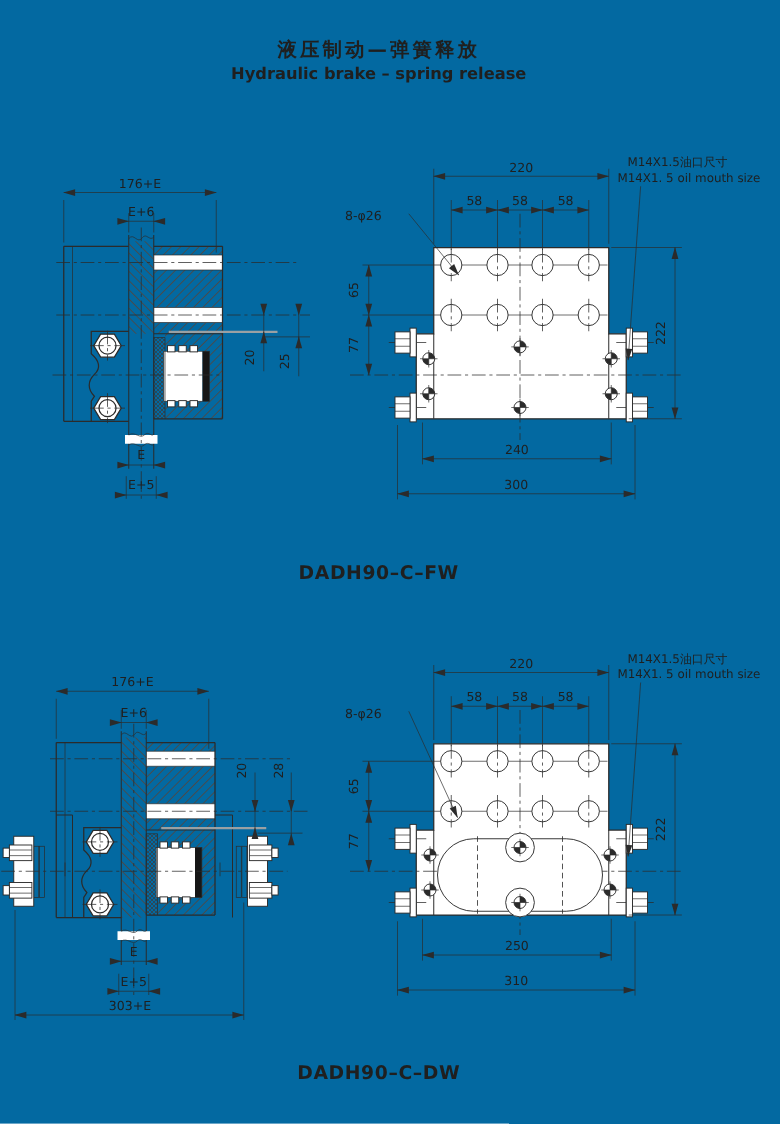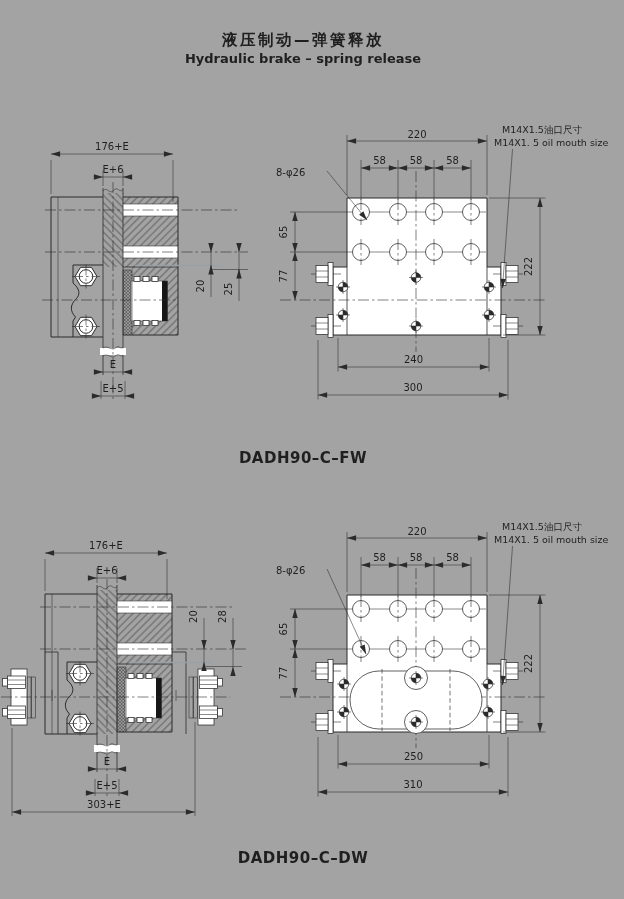--- a/index.html
+++ b/index.html
@@ -1,16 +1,16 @@
 <!DOCTYPE html>
 <html><head>
 <meta charset="utf-8">
 <style>
   html,body{margin:0;padding:0;background:#fff}
-  #page{width:624px;height:899px;background:#a3a3a3;position:relative;overflow:hidden}
+  #page{width:624px;height:899px;background:#0369a1;position:relative;overflow:hidden}
   svg text{font-family:"DejaVu Sans","Liberation Sans",sans-serif;fill:#1f1f1f;font-size:10px}
   .t9{font-size:9.5px}
   .cap{font-size:15px;font-weight:700;letter-spacing:.5px}
   .hz{font-size:15.5px;font-weight:700;letter-spacing:2.5px}
   .he{font-size:13px;font-weight:700}
   .ol{fill:none;stroke:#2b2b2b;stroke-width:1}
   .ol08{fill:none;stroke:#2b2b2b;stroke-width:.8}
   .olw{fill:#fff;stroke:#2b2b2b;stroke-width:1}
   .olw08{fill:#fff;stroke:#2b2b2b;stroke-width:.75}
   .th{fill:none;stroke:#2b2b2b;stroke-width:.55}

